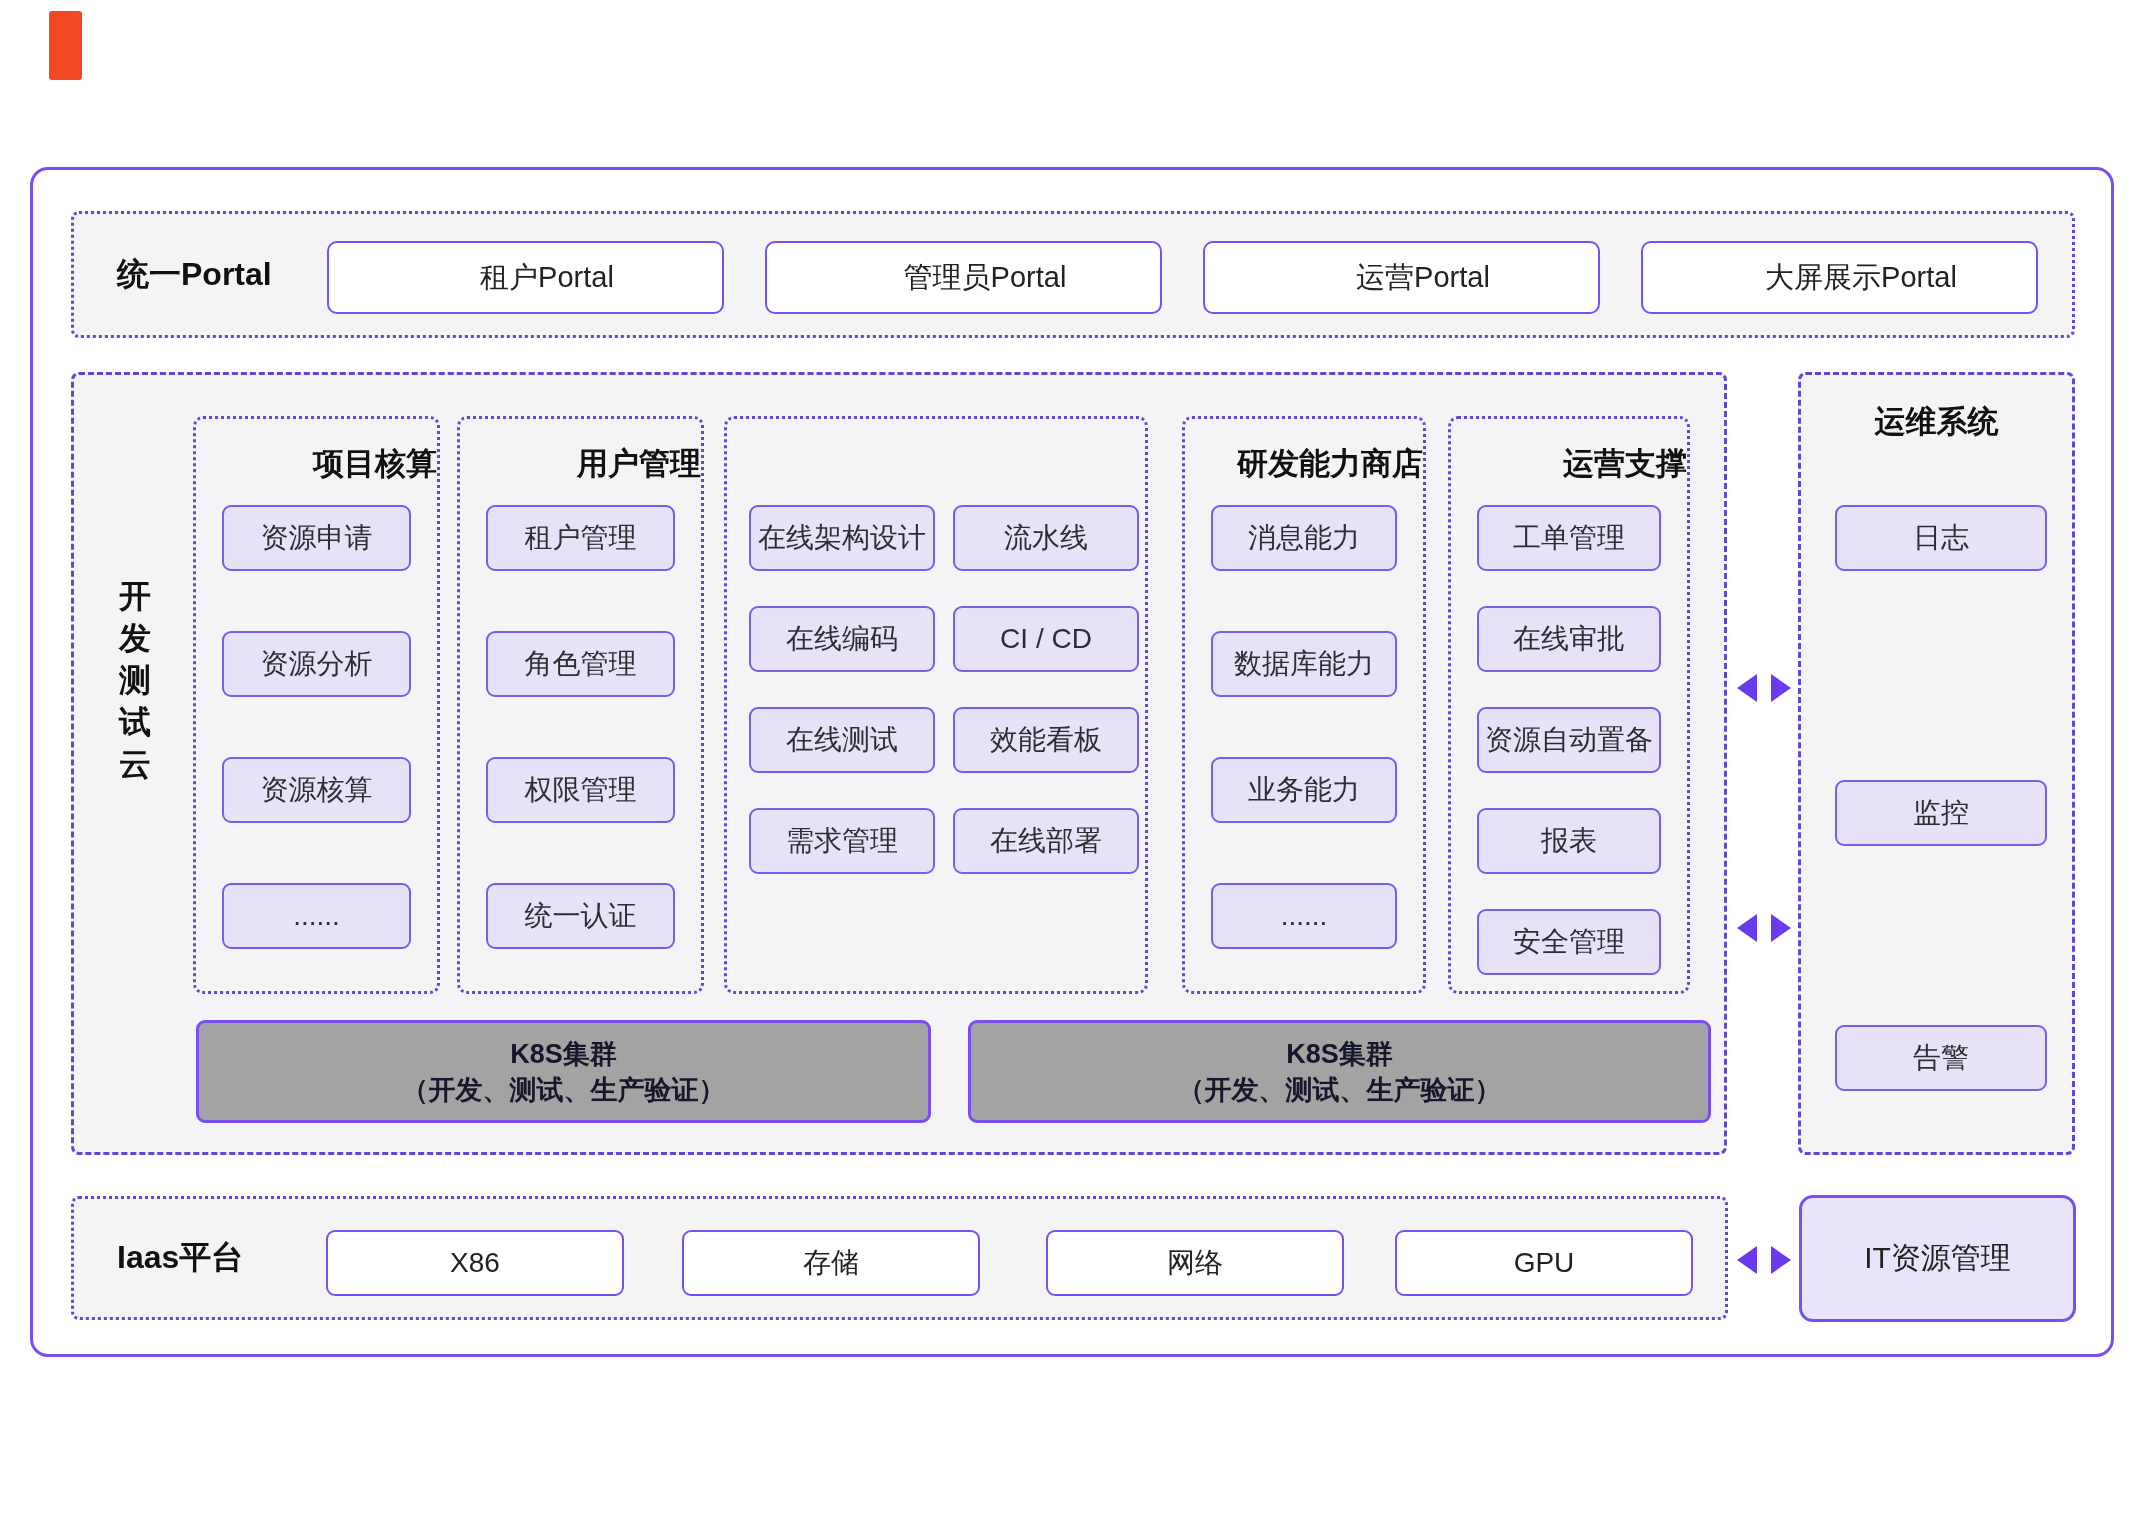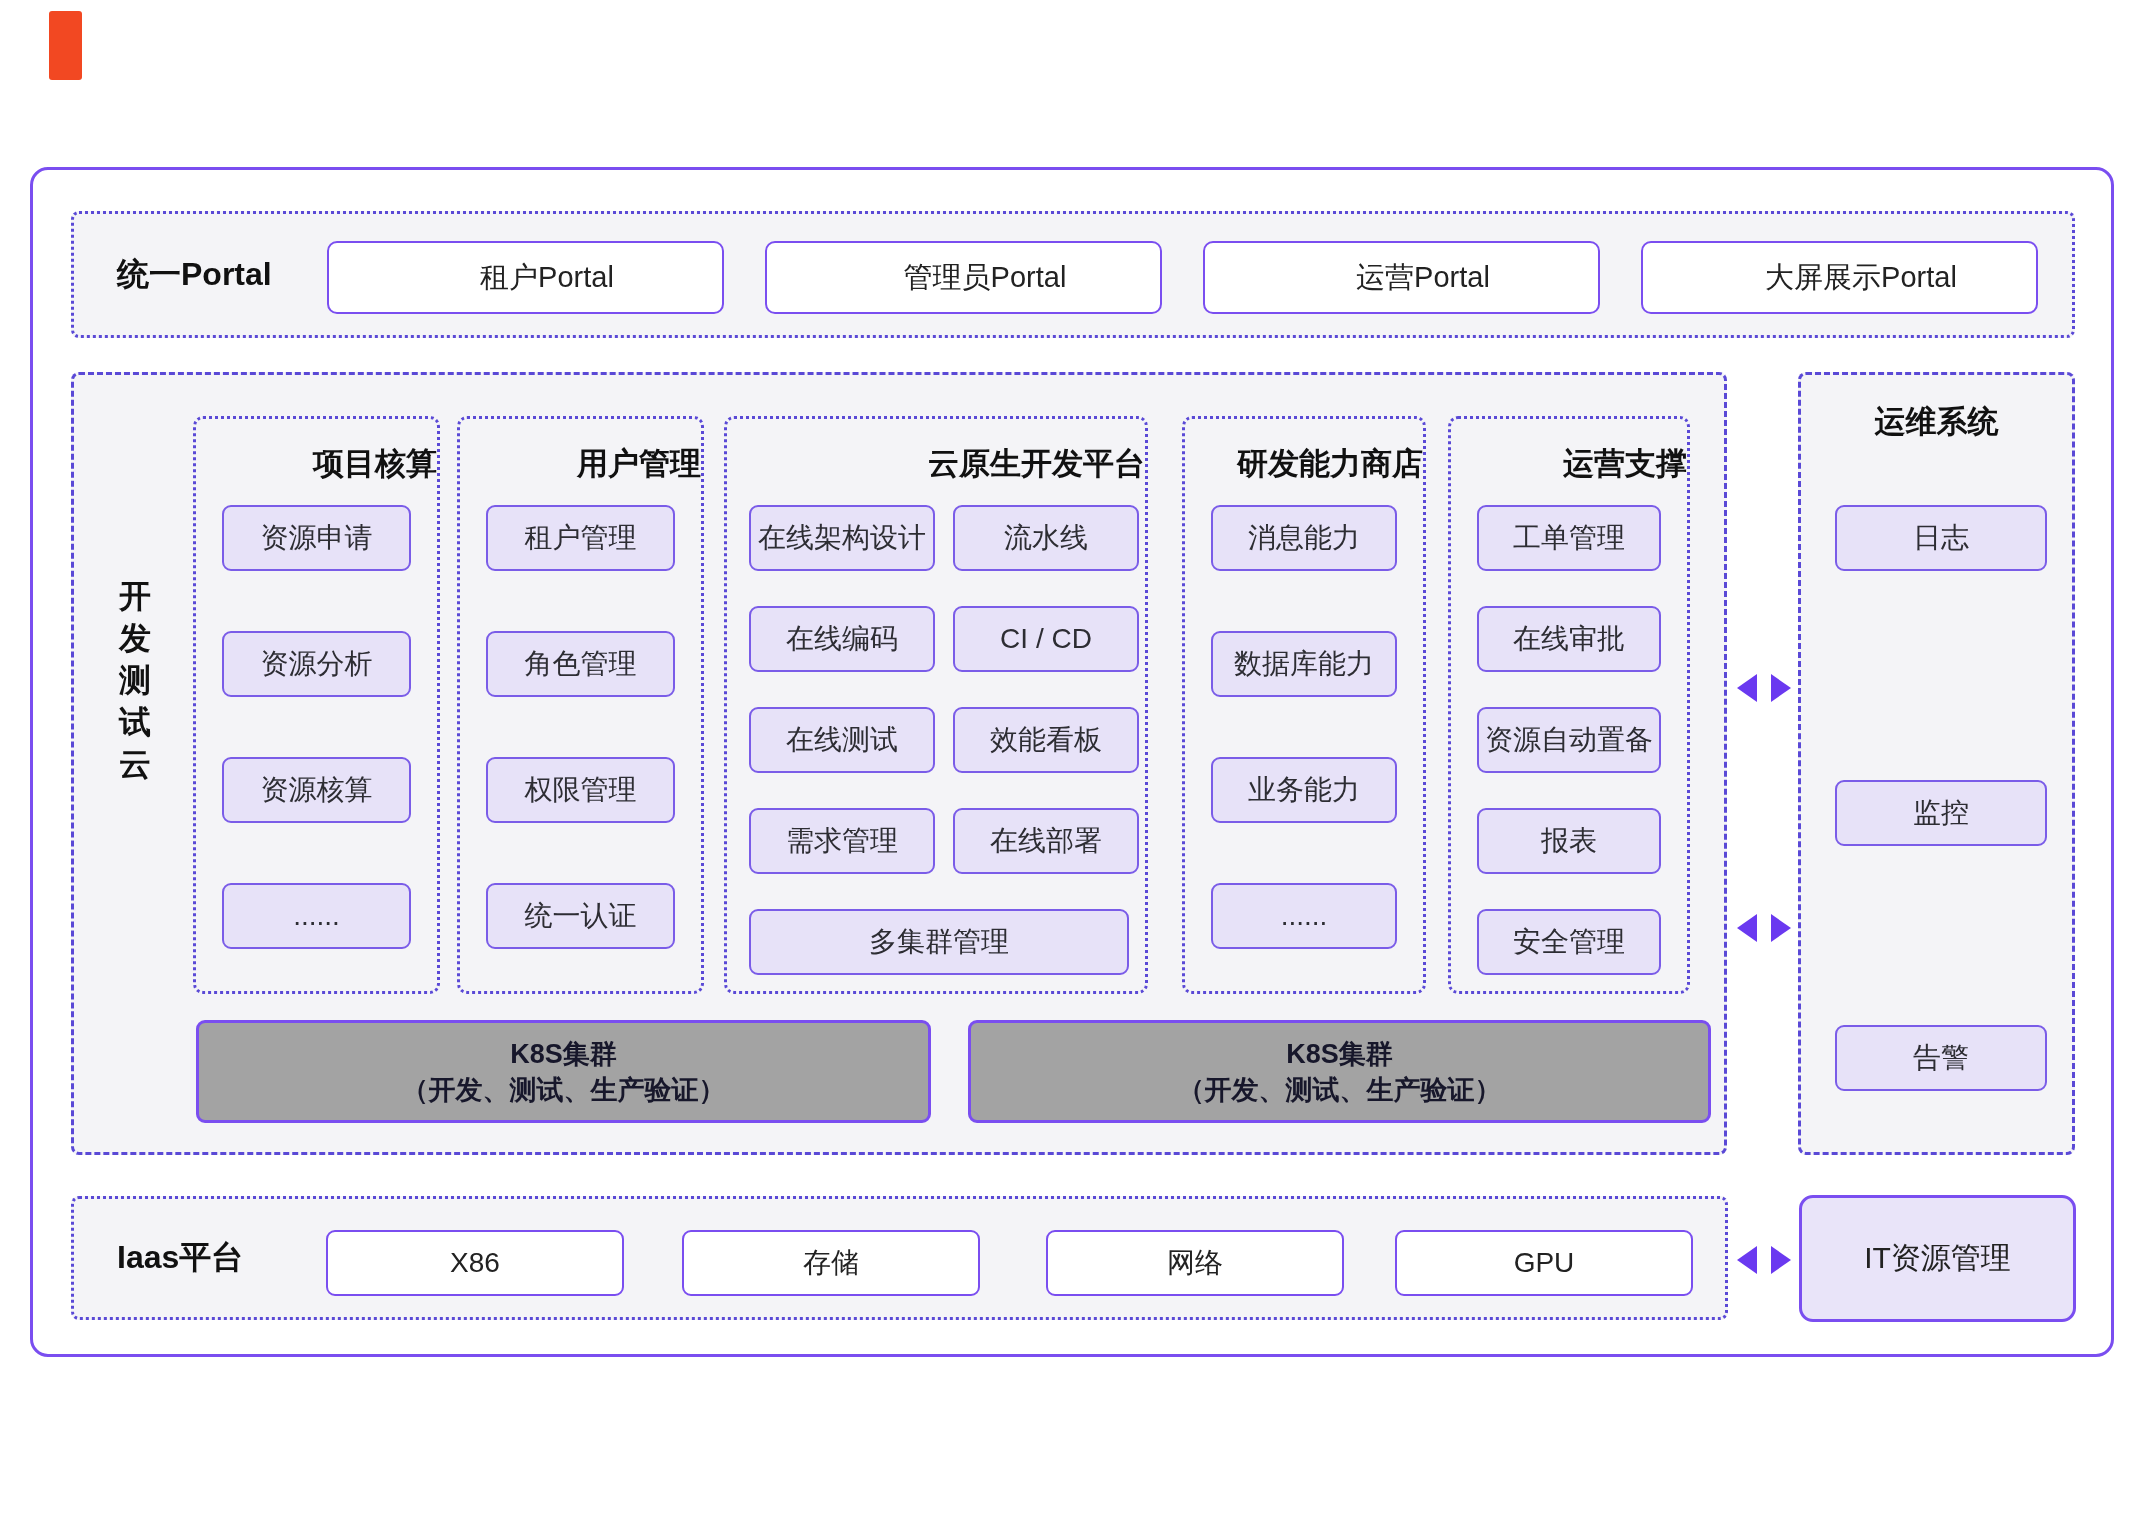--- a/index.html
+++ b/index.html
@@ -117,30 +117,28 @@
 
       <div class="col col-2">
         <div class="col-title">用户管理</div>
         <div class="chip r4-0">租户管理</div>
         <div class="chip r4-1">角色管理</div>
         <div class="chip r4-2">权限管理</div>
         <div class="chip r4-3">统一认证</div>
       </div>
 
       <div class="col col-3">
-        <div class="col-title">云原生开发平台</div>
         <div class="chip r5-0 c3-left">在线架构设计</div>
         <div class="chip r5-0 c3-right">流水线</div>
         <div class="chip r5-1 c3-left">在线编码</div>
         <div class="chip r5-1 c3-right">CI / CD</div>
         <div class="chip r5-2 c3-left">在线测试</div>
         <div class="chip r5-2 c3-right">效能看板</div>
         <div class="chip r5-3 c3-left">需求管理</div>
         <div class="chip r5-3 c3-right">在线部署</div>
-        <div class="chip r5-4 c3-full">多集群管理</div>
       </div>
 
       <div class="col col-4">
         <div class="col-title">研发能力商店</div>
         <div class="chip r4-0">消息能力</div>
         <div class="chip r4-1">数据库能力</div>
         <div class="chip r4-2">业务能力</div>
         <div class="chip r4-3">......</div>
       </div>
 

